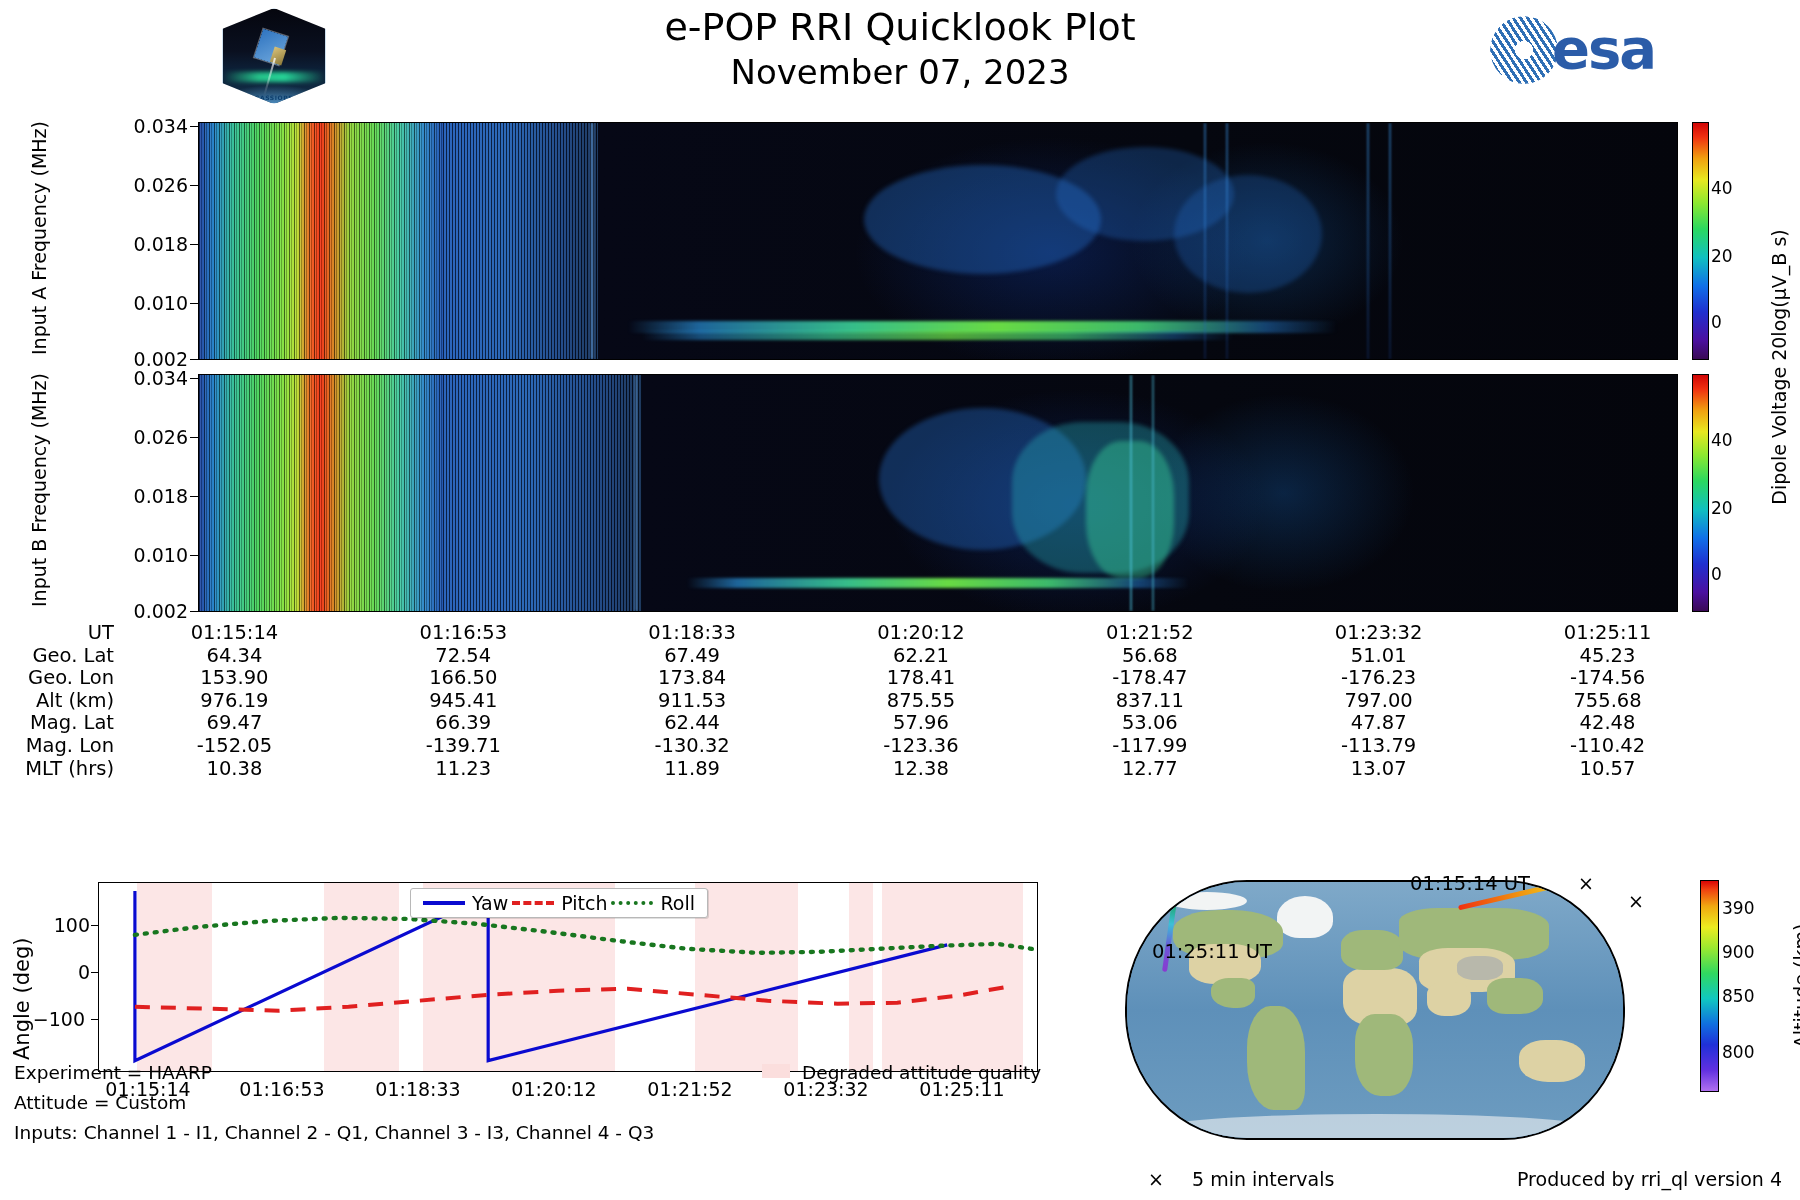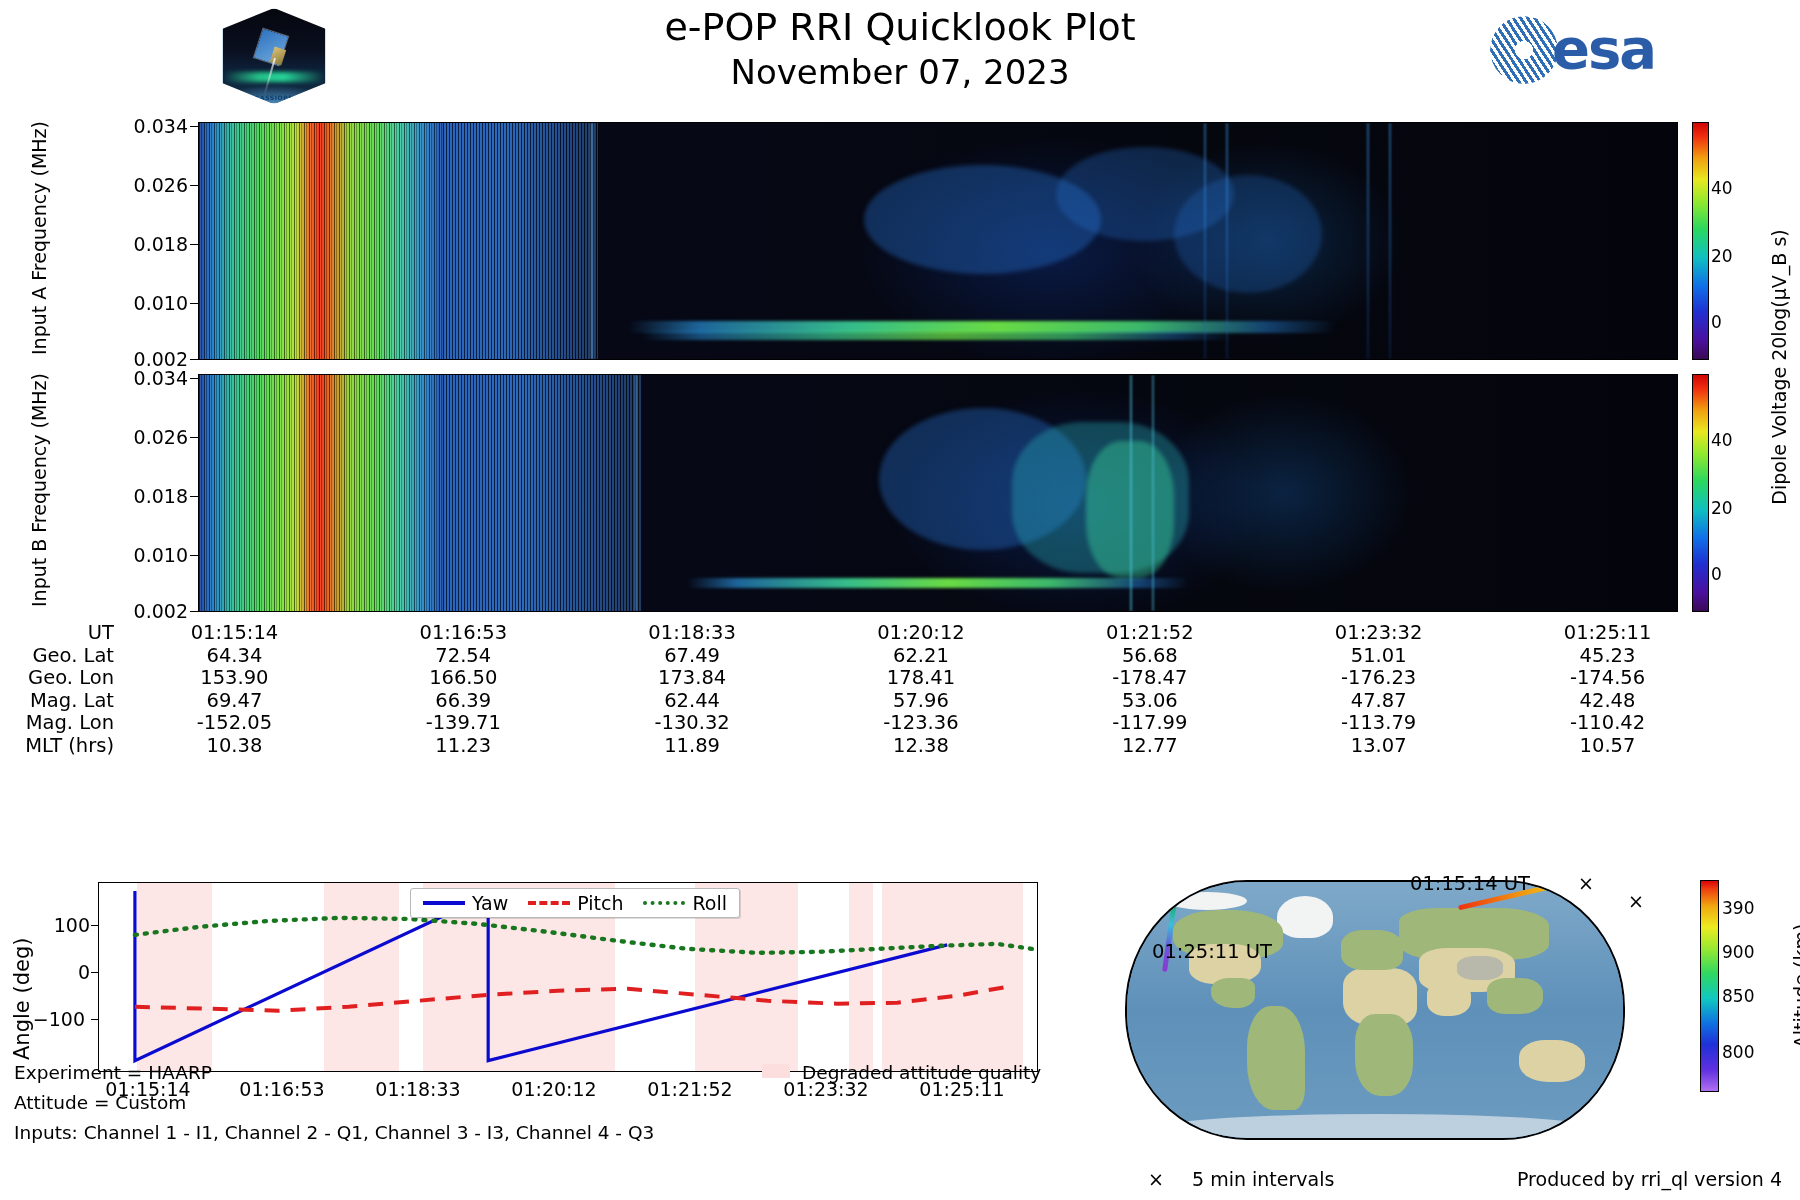--- a/index.html
+++ b/index.html
@@ -159,21 +159,21 @@
   #att-svg { position:absolute; inset:0; }
   #att-ylab { left:10px; top:1060px; white-space:nowrap; font-size:21px; transform:rotate(-90deg); transform-origin:left top; }
   .att-ytick { position:absolute; font-size:19px; text-align:right; width:80px; transform:translateY(-50%); }
   .att-xtick { position:absolute; font-size:19px; transform:translateX(-50%); top:1078px; }
   .att-tickmark { position:absolute; width:1px; height:7px; background:#000; }
 
   
   #att-legend {
     position:absolute; left:410px; top:888px; height:30px;
     background:#fff; border:1px solid #b8b8b8; border-radius:3px;
-    display:flex; align-items:center; gap:20px; padding:0 12px; font-size:19px;
+    display:flex; align-items:center; gap:4px; padding:0 12px; font-size:19px;
     box-shadow:1px 1px 0 rgba(0,0,0,.12);
   }
   .lg-item { display:flex; align-items:center; gap:7px; }
   .lg-line { width:42px; height:0; border-top:4px solid #0a0ad0; }
   .lg-line.dash { border-top:4px dashed #e02020; }
   .lg-line.dot  { border-top:4px dotted #18761f; }
 
   
   .foot { position:absolute; font-size:18.5px; line-height:30px; white-space:nowrap; }
   #foot-left { left:14px; top:1058px; }
@@ -350,20 +350,31 @@
       <td class="eph-val">153.90</td>
       <td class="eph-val">166.50</td>
       <td class="eph-val">173.84</td>
       <td class="eph-val">178.41</td>
       <td class="eph-val">-178.47</td>
       <td class="eph-val">-176.23</td>
       <td class="eph-val">-174.56</td>
       <td class="eph-spacer"></td>
     </tr>
     <tr>
+      <td class="eph-label">Alt (km)</td>
+      <td class="eph-val">976.19</td>
+      <td class="eph-val">945.41</td>
+      <td class="eph-val">911.53</td>
+      <td class="eph-val">875.55</td>
+      <td class="eph-val">837.11</td>
+      <td class="eph-val">797.00</td>
+      <td class="eph-val">755.68</td>
+      <td class="eph-spacer"></td>
+    </tr>
+    <tr>
       <td class="eph-label">Mag. Lat</td>
       <td class="eph-val">69.47</td>
       <td class="eph-val">66.39</td>
       <td class="eph-val">62.44</td>
       <td class="eph-val">57.96</td>
       <td class="eph-val">53.06</td>
       <td class="eph-val">47.87</td>
       <td class="eph-val">42.48</td>
       <td class="eph-spacer"></td>
     </tr>

